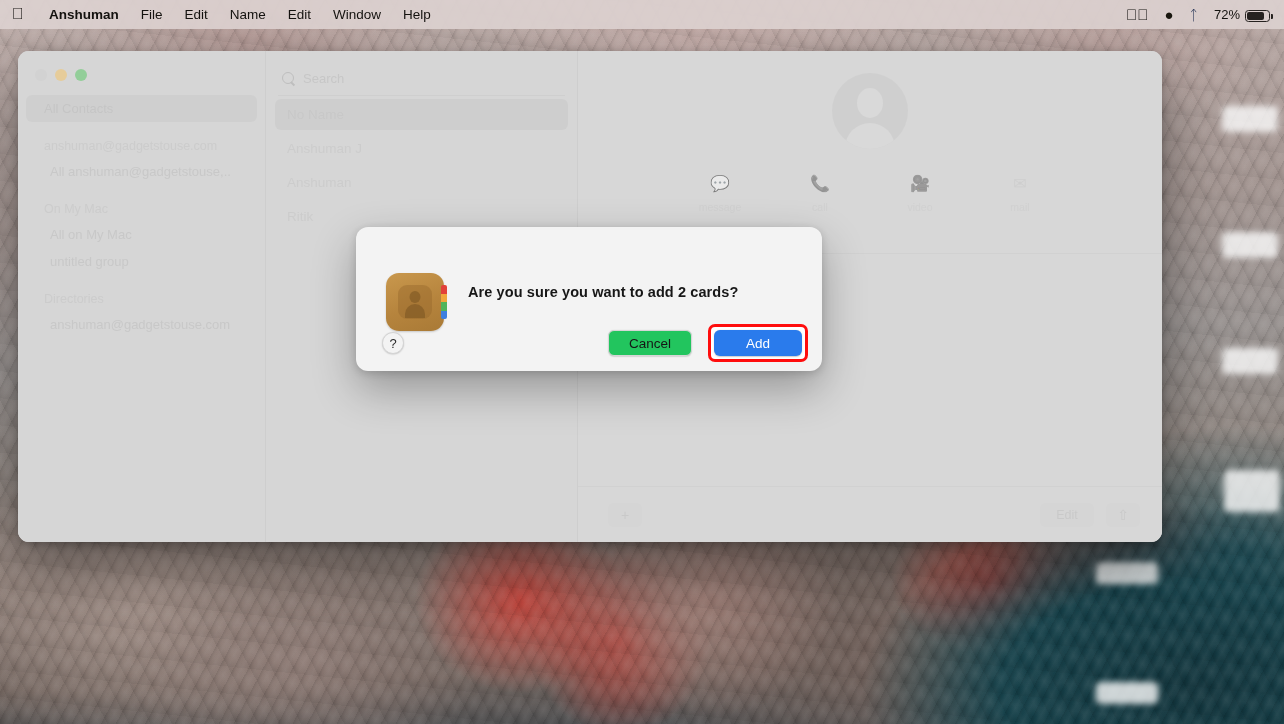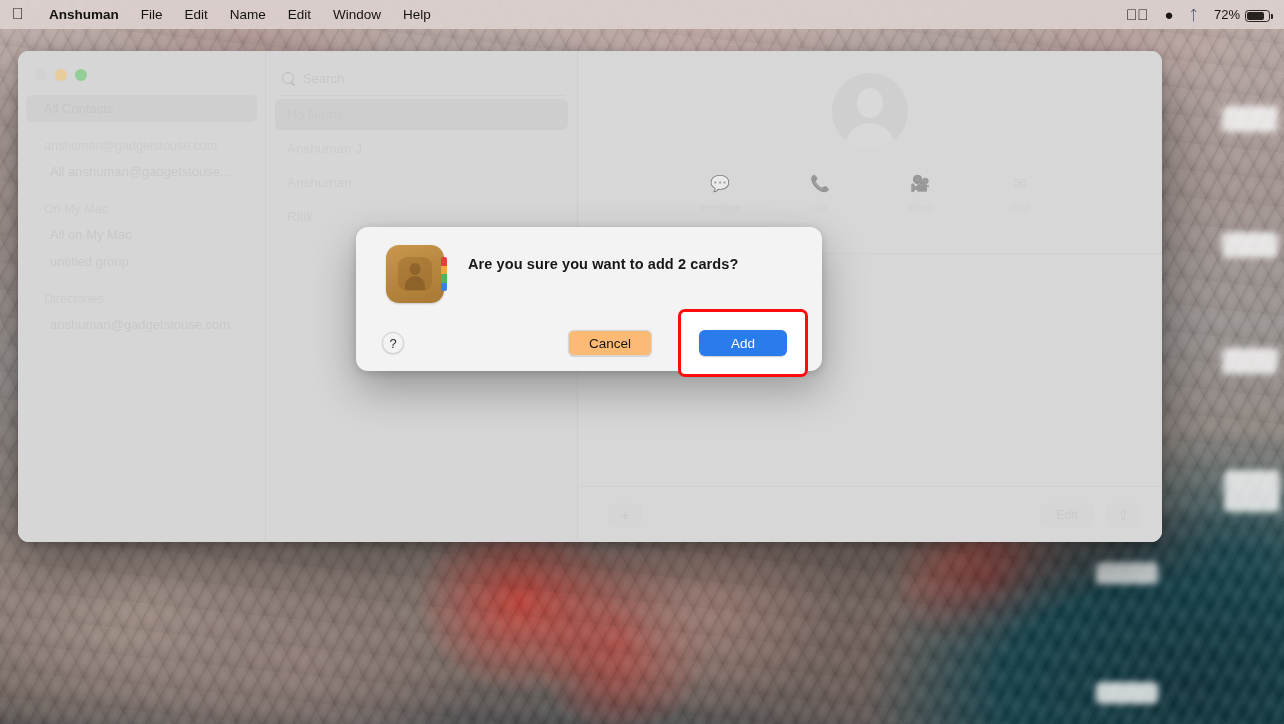--- a/index.html
+++ b/index.html
@@ -148,21 +148,21 @@
   }
   .pill.icon { min-width:34px; padding:0; font-size:14px; }
 
   
   #sheet {
     position:absolute; left:356px; top:227px; width:466px; height:144px;
     background:#f3f3f3; border-radius:12px;
     box-shadow:0 18px 44px rgba(0,0,0,.30), 0 2px 8px rgba(0,0,0,.16);
     z-index:60;
   }
-  #sheet-top { display:flex; padding:18px 22px 0 30px; }
+  #sheet-top { display:flex; padding:18px 22px 0 30px;margin-top:28px; }
   #app-icon {
     width:58px; height:58px; flex:0 0 58px; border-radius:13px;
     background:linear-gradient(160deg,#c9984d 0%,#b6843d 55%,#a97a36 100%);
     position:relative; margin-right:24px;
     box-shadow:0 1px 2px rgba(0,0,0,.18);
   }
   #app-icon .sil {
     position:absolute; left:50%; top:50%; transform:translate(-50%,-50%);
     width:34px; height:34px; border-radius:9px; background:rgba(150,105,45,.45);
   }
@@ -177,22 +177,22 @@
     border:.5px solid #d4d4d4; box-shadow:0 .5px 1.5px rgba(0,0,0,.18);
     display:flex; align-items:center; justify-content:center;
     font-size:13px; color:#2a2a2a;
   }
   #sheet-bottom .grow { flex:1; }
   .btn {
     height:26px; border-radius:6px; font-size:13.5px;
     display:flex; align-items:center; justify-content:center;
     padding:0 20px; white-space:nowrap;
   }
-  #cancel-btn { background:#fdba74; color:#161616; border:.5px solid #d6d6d6; box-shadow:0 .5px 1.2px rgba(0,0,0,.14); min-width:84px; margin-right:26px;text-align:center; }
-  #add-highlight { border:3px solid #ff0d0d; border-radius:7px; padding:18px; background:#ffffff; }
+  #cancel-btn { background:#22c55e; color:#161616; border:.5px solid #d6d6d6; box-shadow:0 .5px 1.2px rgba(0,0,0,.14); min-width:84px; margin-right:16px;text-align:center; }
+  #add-highlight { border:3px solid #ff0d0d; border-radius:7px; padding:3px; background:#ffffff; }
   #add-btn { background:#2a7bec; color:#ffffff; min-width:88px; box-shadow:0 .5px 1.2px rgba(0,0,0,.2); }
 </style>
 </head>
 <body>
 
 <div id="wallpaper"></div>
 
 <div class="blur-card" style="left:1222px; top:106px; width:56px; height:26px;"></div>
 <div class="blur-card" style="left:1222px; top:232px; width:56px; height:26px;"></div>
 <div class="blur-card" style="left:1222px; top:348px; width:56px; height:26px;"></div>

